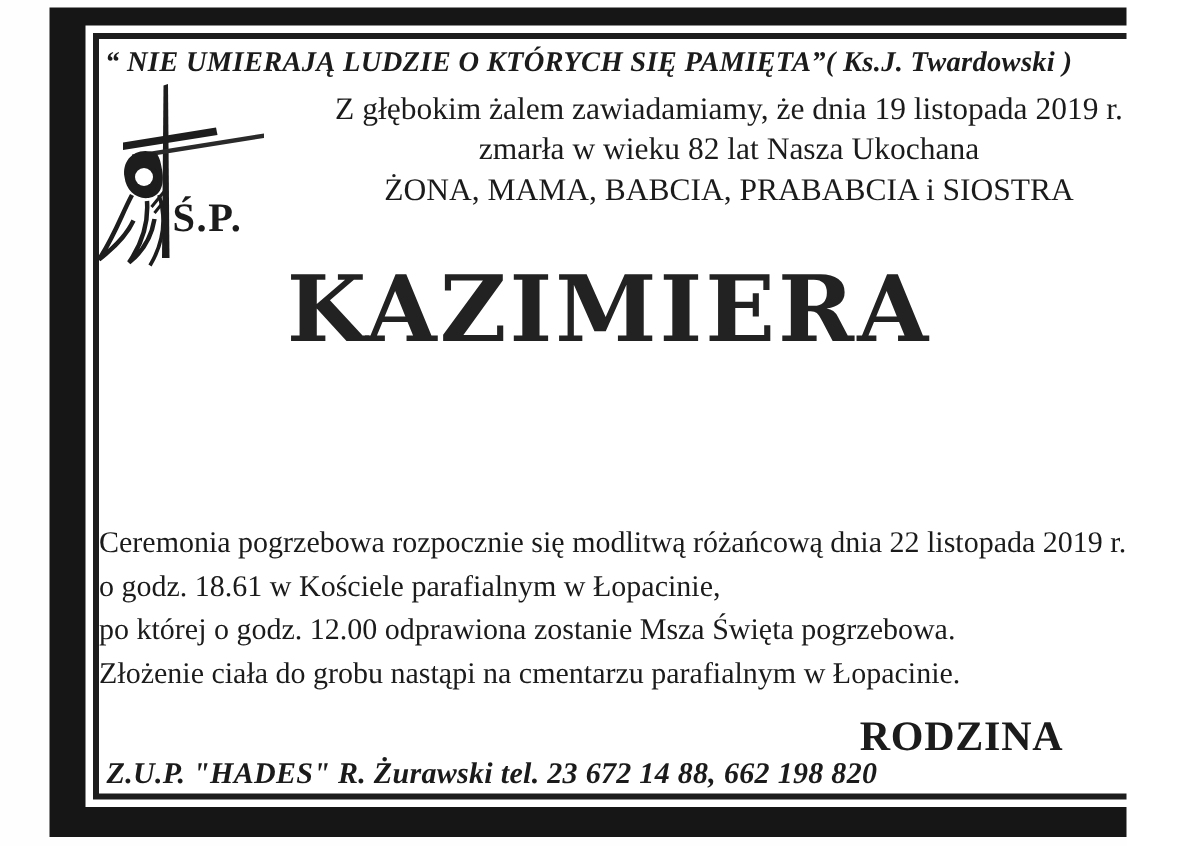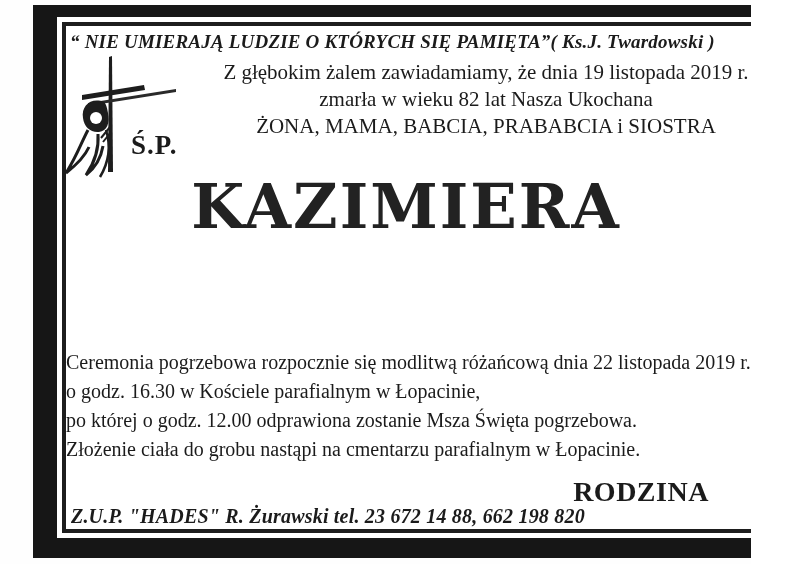--- a/index.html
+++ b/index.html
@@ -12,21 +12,21 @@
   
   .frame-inner{position:absolute;left:5px;top:5px;right:6px;bottom:5px;
                border:4px solid #1d1d1d;box-sizing:border-box;background:#ffffff;}
   .content{position:absolute;left:0;top:0;right:0;bottom:0;overflow:hidden;}
 
   .quote{position:absolute;left:4px;top:5px;width:660px;
          font-size:19px;font-weight:bold;font-style:italic;letter-spacing:.2px;white-space:nowrap;}
 
   .figure{position:absolute;left:-8px;top:24px;width:160px;height:135px;}
 
-  .sp{position:absolute;left:49px;top:104px;font-size:27px;font-weight:bold;letter-spacing:1px;margin-left:16px;}
+  .sp{position:absolute;left:49px;top:104px;font-size:27px;font-weight:bold;letter-spacing:1px;}
 
   .announce{position:absolute;left:137px;top:33px;width:566px;text-align:center;
             font-size:21px;line-height:27px;}
 
   .name{position:absolute;left:0;top:144px;width:686px;text-align:center;
         padding-right:6px;box-sizing:border-box;
         font-family:"DejaVu Serif", serif;font-weight:bold;font-size:61px;line-height:74px;
         color:#222;}
   .name .l1{letter-spacing:2px;}
   .name .l2{letter-spacing:7px;margin-right:-7px;}
@@ -72,21 +72,21 @@
           <div>zmarła w wieku 82 lat Nasza Ukochana</div>
           <div>ŻONA, MAMA, BABCIA, PRABABCIA i SIOSTRA</div>
         </div>
 
         <div class="name">
           <div class="l1">KAZIMIERA</div>
         </div>
 
         <div class="ceremony">
           <div>Ceremonia pogrzebowa rozpocznie się modlitwą różańcową dnia 22 listopada 2019 r.</div>
-          <div>o godz. 16.30 w Kościele parafialnym w Łopacinie,</div>
+          <div>o godz. 18.61 w Kościele parafialnym w Łopacinie,</div>
           <div>po której o godz. 12.00 odprawiona zostanie Msza Święta pogrzebowa.</div>
           <div>Złożenie ciała do grobu nastąpi na cmentarzu parafialnym w Łopacinie.</div>
         </div>
 
 
         <div class="family">RODZINA</div>
 
         <div class="funeral">Z.U.P. "HADES"  R. Żurawski tel. 23 672 14 88, 662 198 820</div>
 
       </div>

